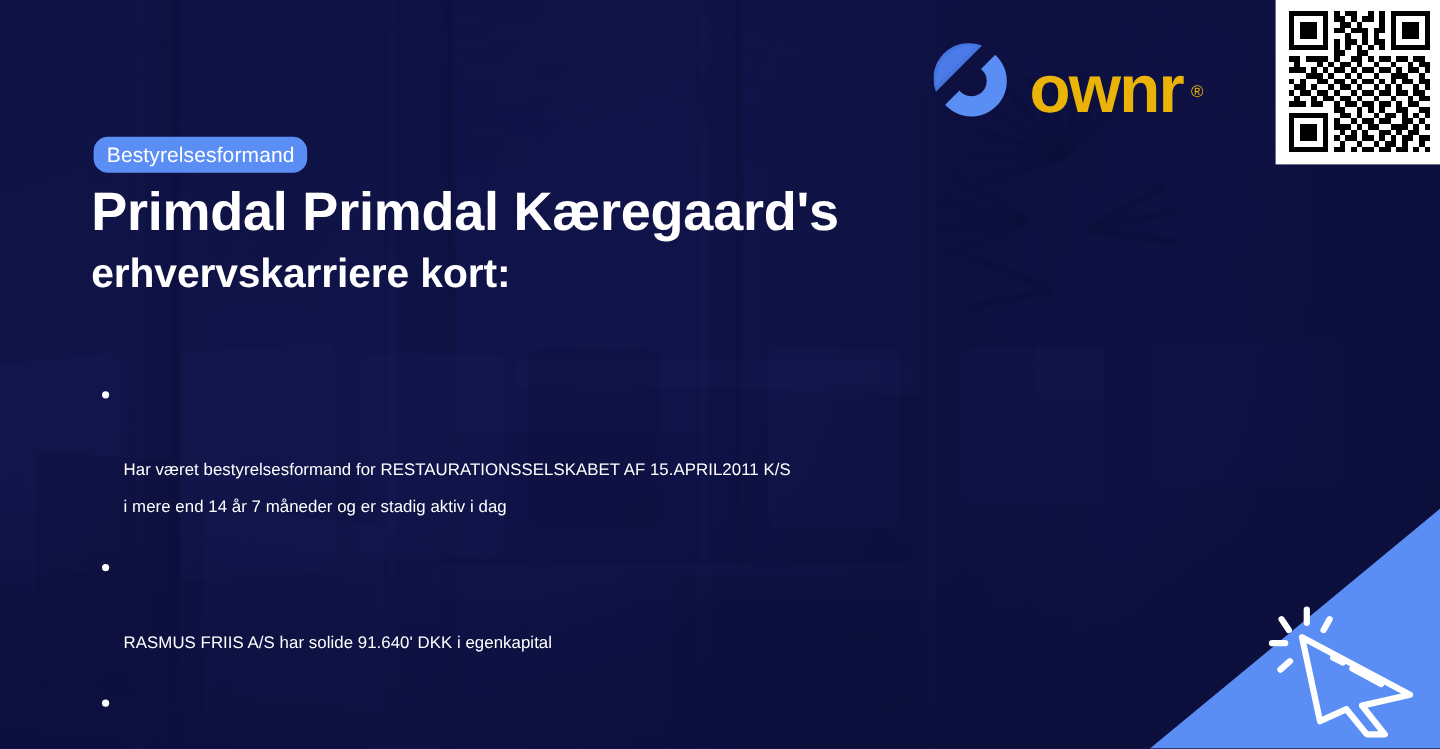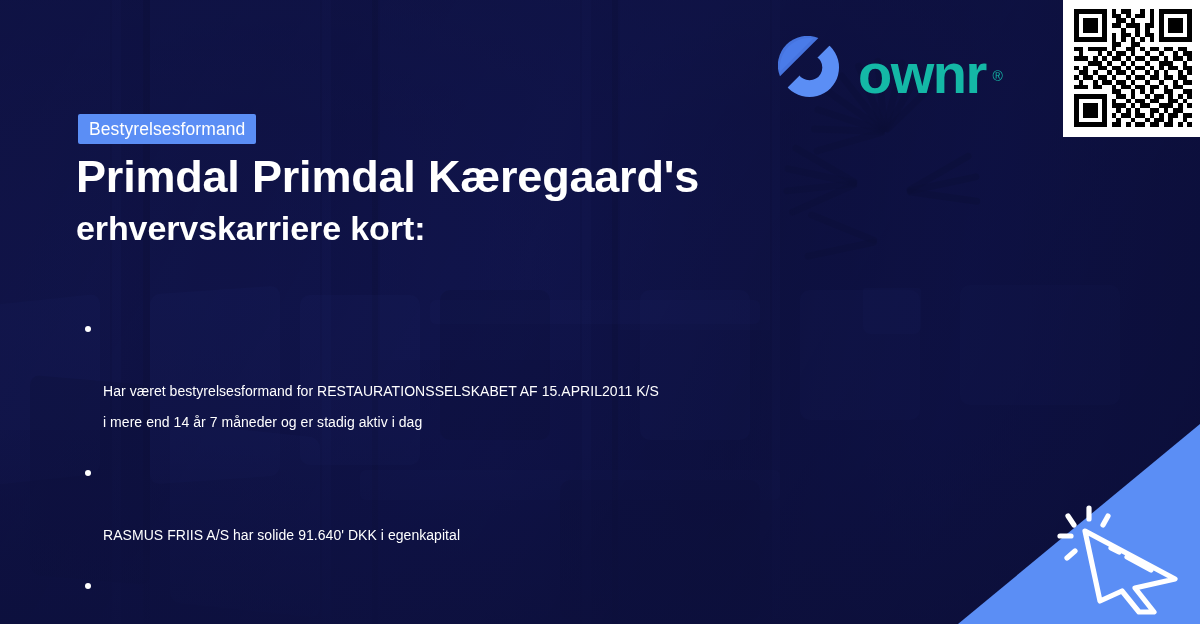--- a/index.html
+++ b/index.html
@@ -61,21 +61,21 @@
   .grade2{
     position:absolute;inset:0;
     background:radial-gradient(120% 110% at 18% 45%,rgba(30,36,112,.30) 0%,rgba(16,20,70,.55) 70%,rgba(13,17,58,.72) 100%);
   }
 
   
   #badge{
     position:absolute;left:78px;top:114px;
     height:30px;line-height:30px;
     padding:0 11px;
-    border-radius:2px;
+    border-radius:12px;
     background:#5b8ef5;
     color:#ffffff;
     font-size:17.5px;
     letter-spacing:.1px;
     white-space:nowrap;
   }
 
   
   #headline{
     position:absolute;left:76px;top:148px;
@@ -122,21 +122,21 @@
   }
 
   
   #logo{
     position:absolute;left:778px;top:33px;
     display:flex;align-items:center;gap:17px;
   }
   #logo .mark{width:63px;height:63px;display:block;}
   #logo .word{
     position:relative;
-    color:#14b8a6;
+    color:#eab308;
     font-size:56px;
     font-weight:bold;
     letter-spacing:-1.5px;
     line-height:56px;
     margin-top:13px;
   }
   #logo .reg{
     position:absolute;top:2px;right:-17px;
     font-size:14px;font-weight:normal;letter-spacing:0;
   }

